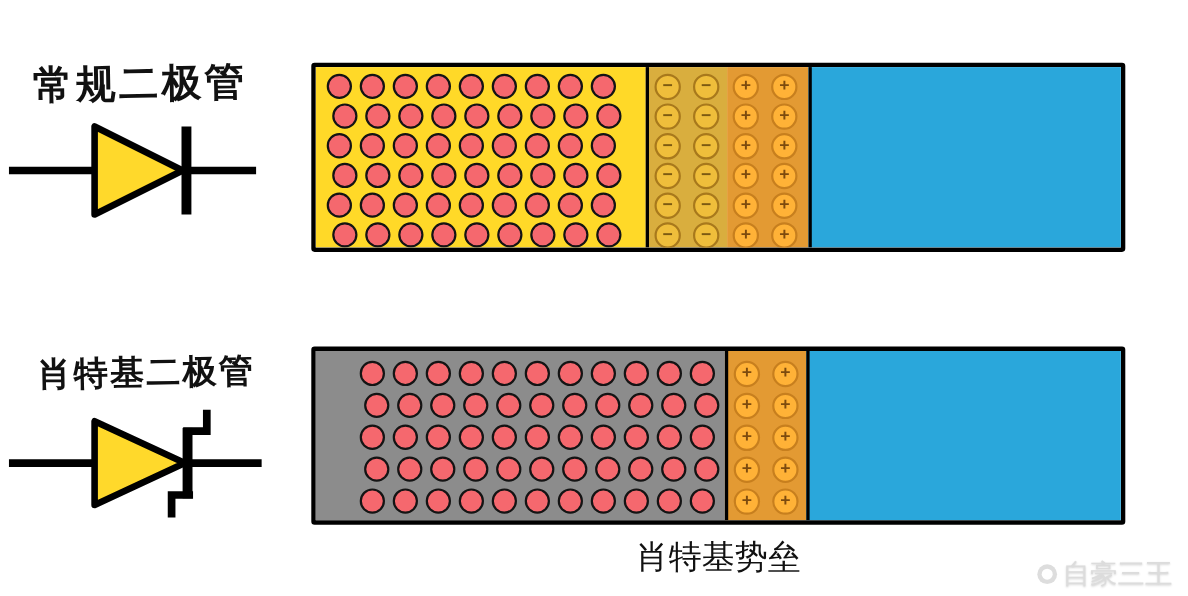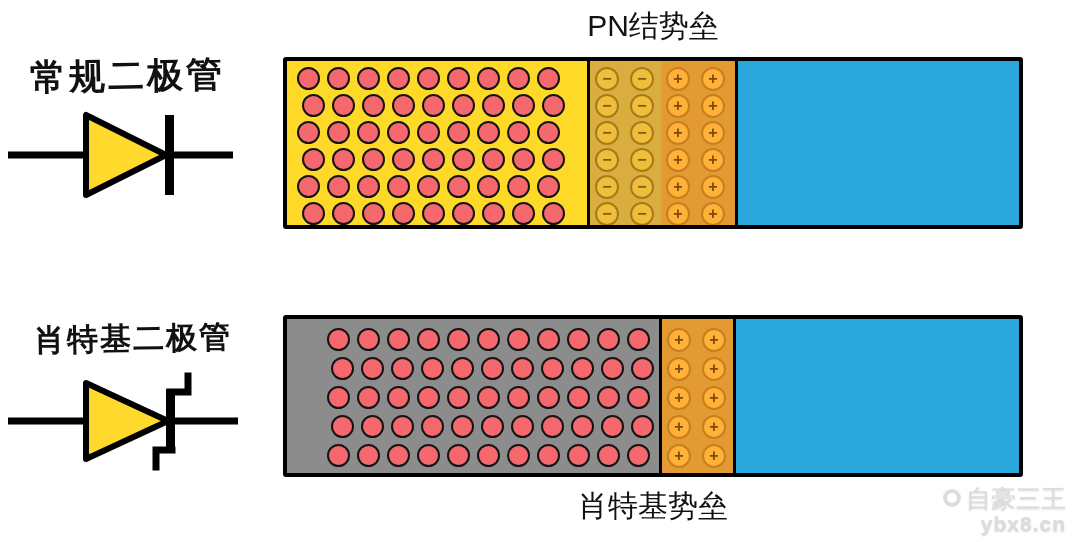--- a/index.html
+++ b/index.html
@@ -58,21 +58,20 @@
   }
   .wm-icon::after{
     content:"";position:absolute;left:4px;top:4px;width:10px;height:10px;border-radius:50%;background:#fff;
   }
 </style>
 </head>
 <body>
 
 <div id="canvas">
 
-  <div class="title" id="pn-label">PN结势垒</div>
 
   <div class="title" id="regular-diode-label">常规二极管</div>
 
   <svg class="symbol-svg" id="regular-diode-symbol" width="225" height="104" viewBox="0 0 225 104">
     <line class="sym-line" x1="0" y1="52" x2="225" y2="52"></line>
     <polygon class="sym-tri" points="78,12 78,92 158,52"></polygon>
     <rect class="sym-bar" x="157" y="12" width="9" height="80"></rect>
   </svg>
 
   <div class="bar" id="top-bar">
@@ -246,16 +245,15 @@
     <div class="zone" id="bottom-n-zone"></div>
   </div>
 
   <div class="title" id="schottky-barrier-label">肖特基势垒</div>
 
   <div id="watermark">
     <div class="wm-line1">
       <span class="wm-icon"></span>
       <span>自豪三王</span>
     </div>
-    <div class="wm-line2">ybx8.cn</div>
   </div>
 
 </div>
 
 </body></html>

